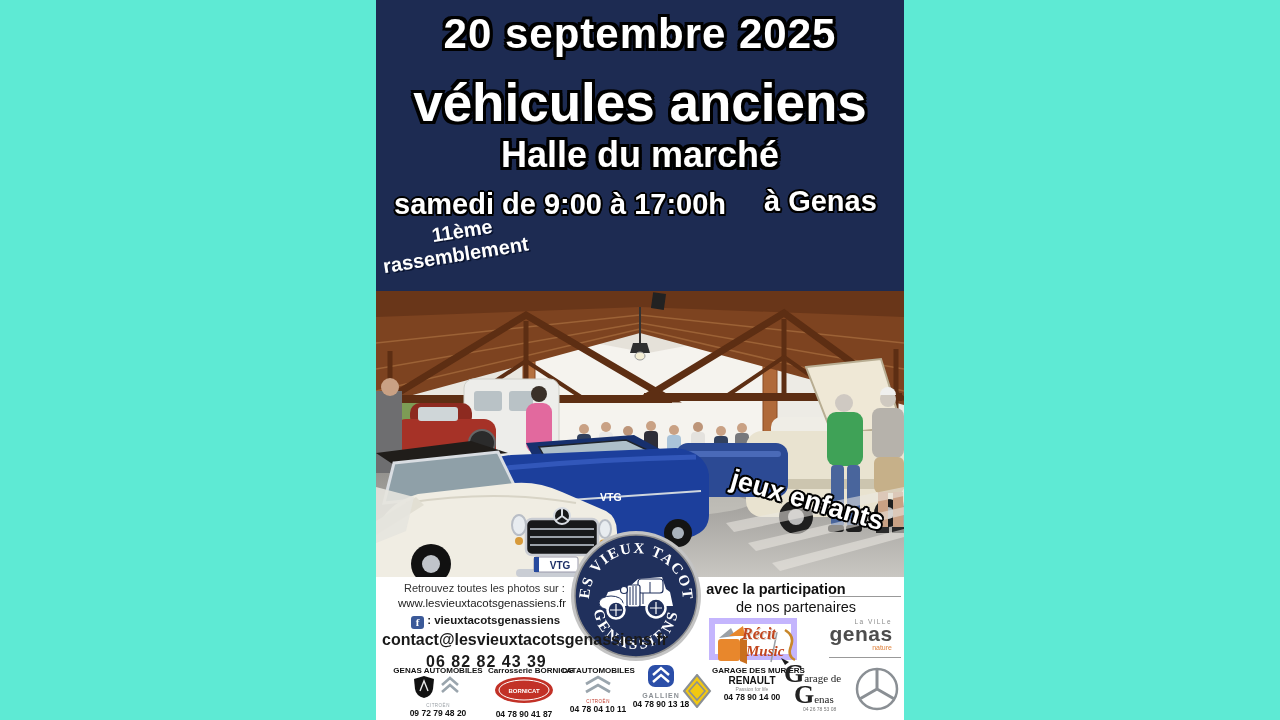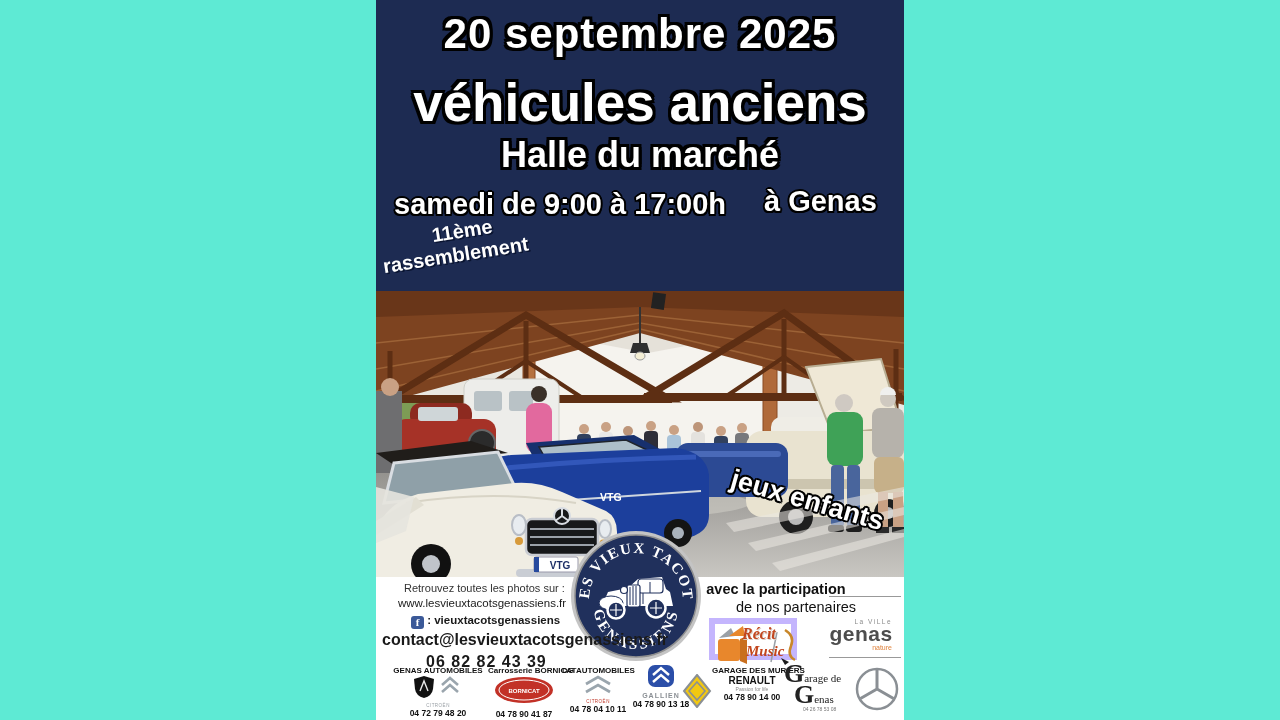--- a/index.html
+++ b/index.html
@@ -339,21 +339,21 @@
     <div class="sponsors">
 
       <div class="sp" style="left:14px; top:4px; width:96px;">
         <div class="nm">GENAS AUTOMOBILES</div>
         <svg width="52" height="24" viewBox="0 0 52 24">
           <path d="M12,1 L22,4 L21,14 Q20,21 12,23 Q4,21 3,14 L2,4 Z" fill="#111"></path>
           <path d="M8,16 L12,6 L16,16" stroke="#e8e8e8" stroke-width="1.4" fill="none"></path>
           <path d="M30,10 L38,3 L46,10 M30,17 L38,10 L46,17" stroke="#9aa5ad" stroke-width="2.6" fill="none"></path>
         </svg>
         <div class="citroen-lbl">CITROËN</div>
-        <div class="ph">04 72 79 48 20</div>
+        <div class="ph">09 72 79 48 20</div>
       </div>
 
       <div class="sp" style="left:112px; top:4px; width:72px;">
         <div class="nm">Carrosserie BORNICAT</div>
         <svg width="62" height="30" viewBox="0 0 62 30">
           <ellipse cx="31" cy="15" rx="29" ry="13" fill="#c23127"></ellipse>
           <ellipse cx="31" cy="15" rx="25" ry="10" fill="none" stroke="#fff" stroke-width="1"></ellipse>
           <text x="31" y="18" text-anchor="middle" font-size="6" font-weight="bold" fill="#fff">BORNICAT</text>
         </svg>
         <div class="ph">04 78 90 41 87</div>

